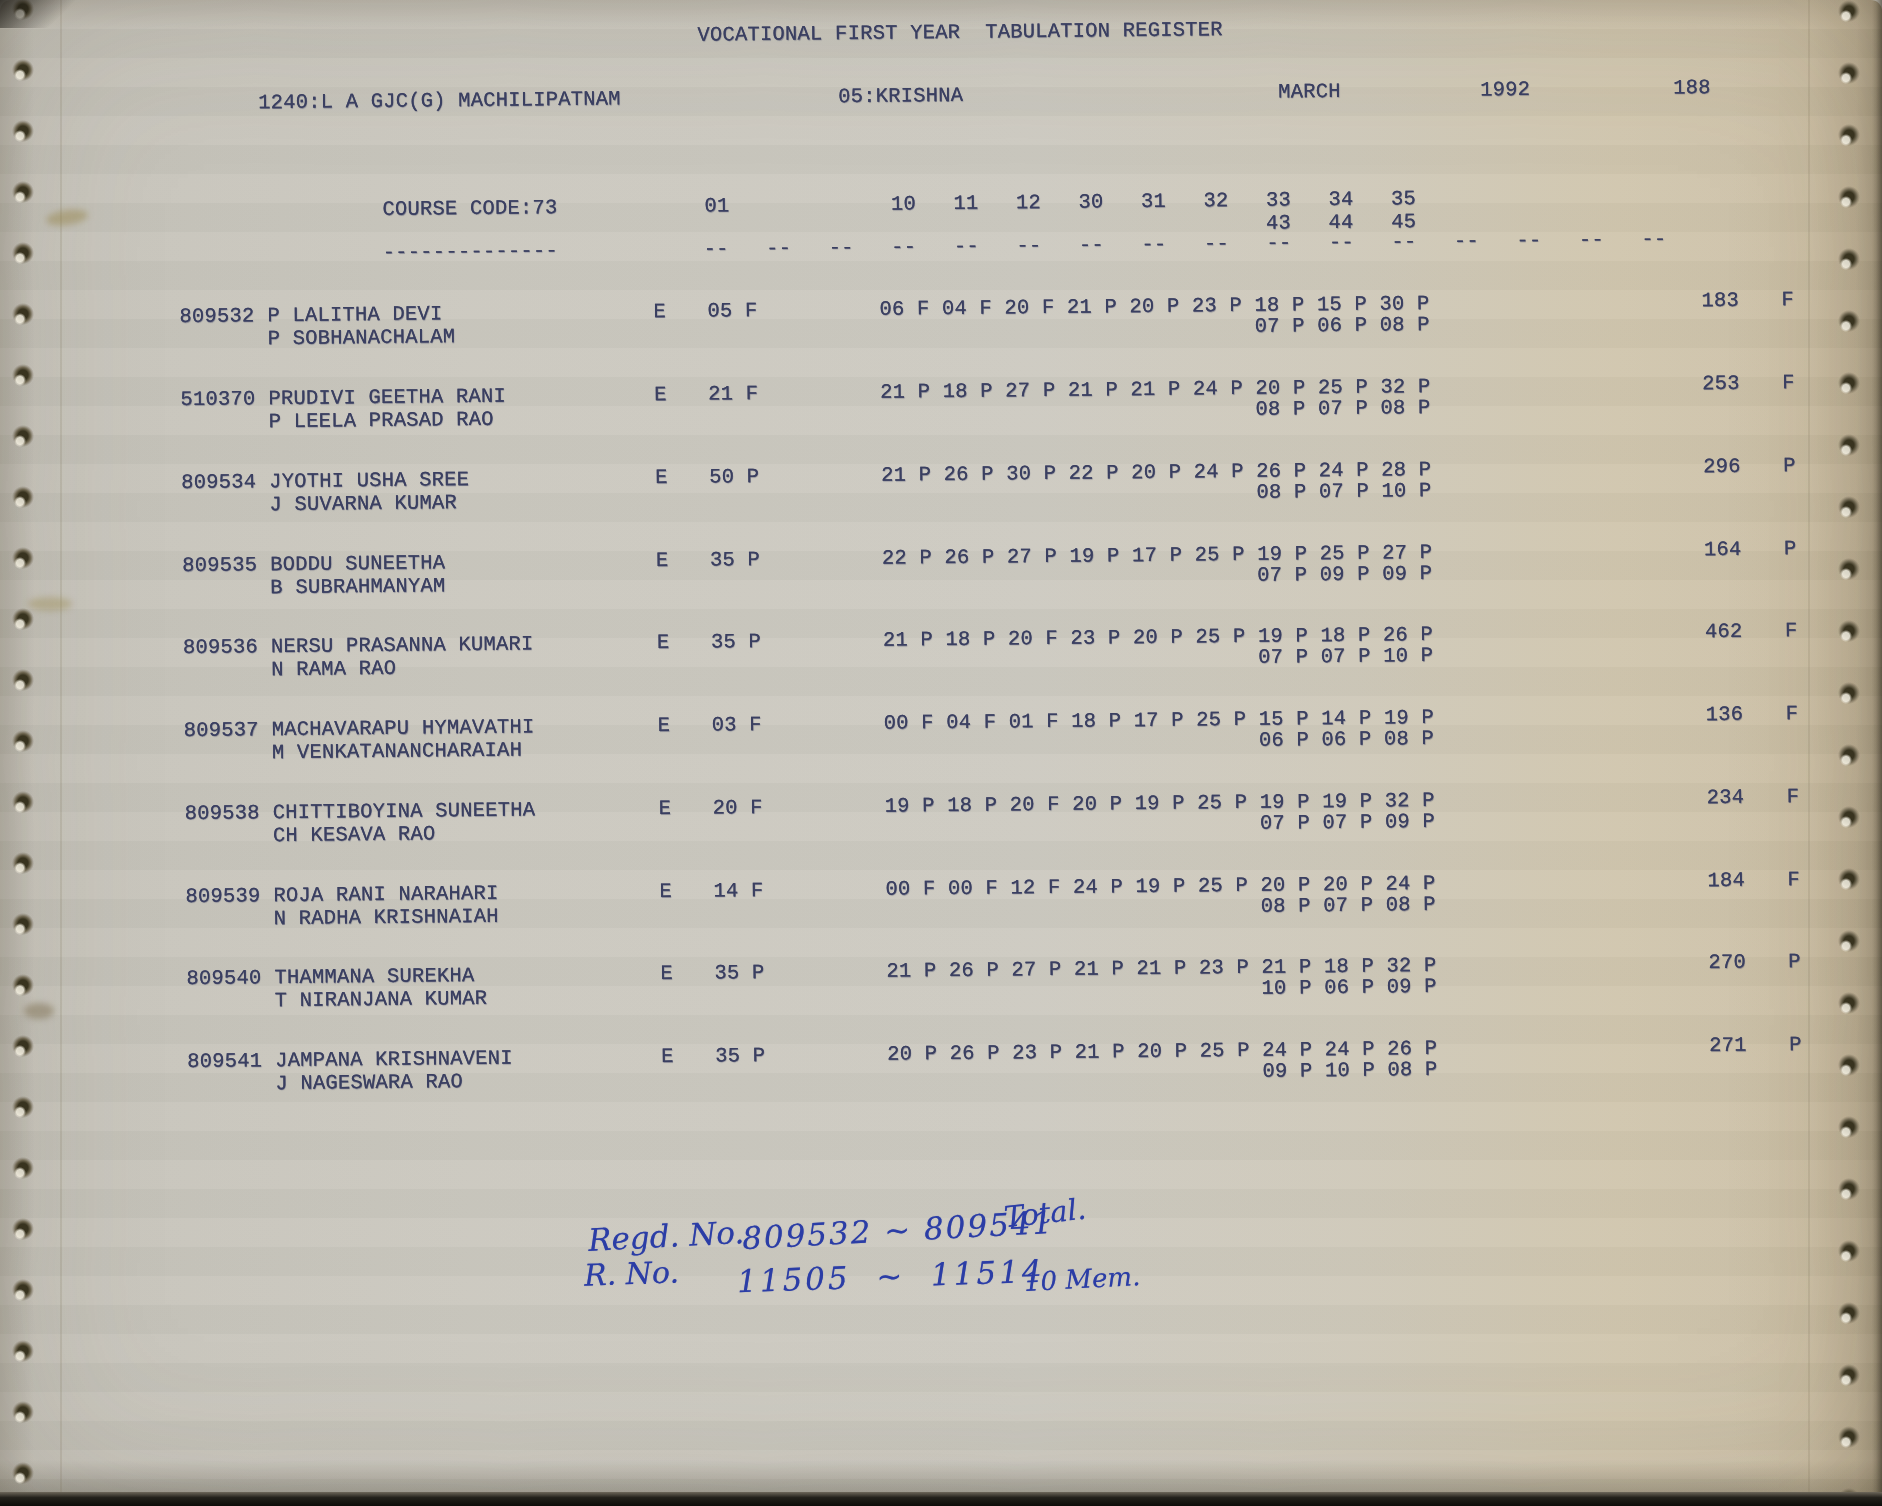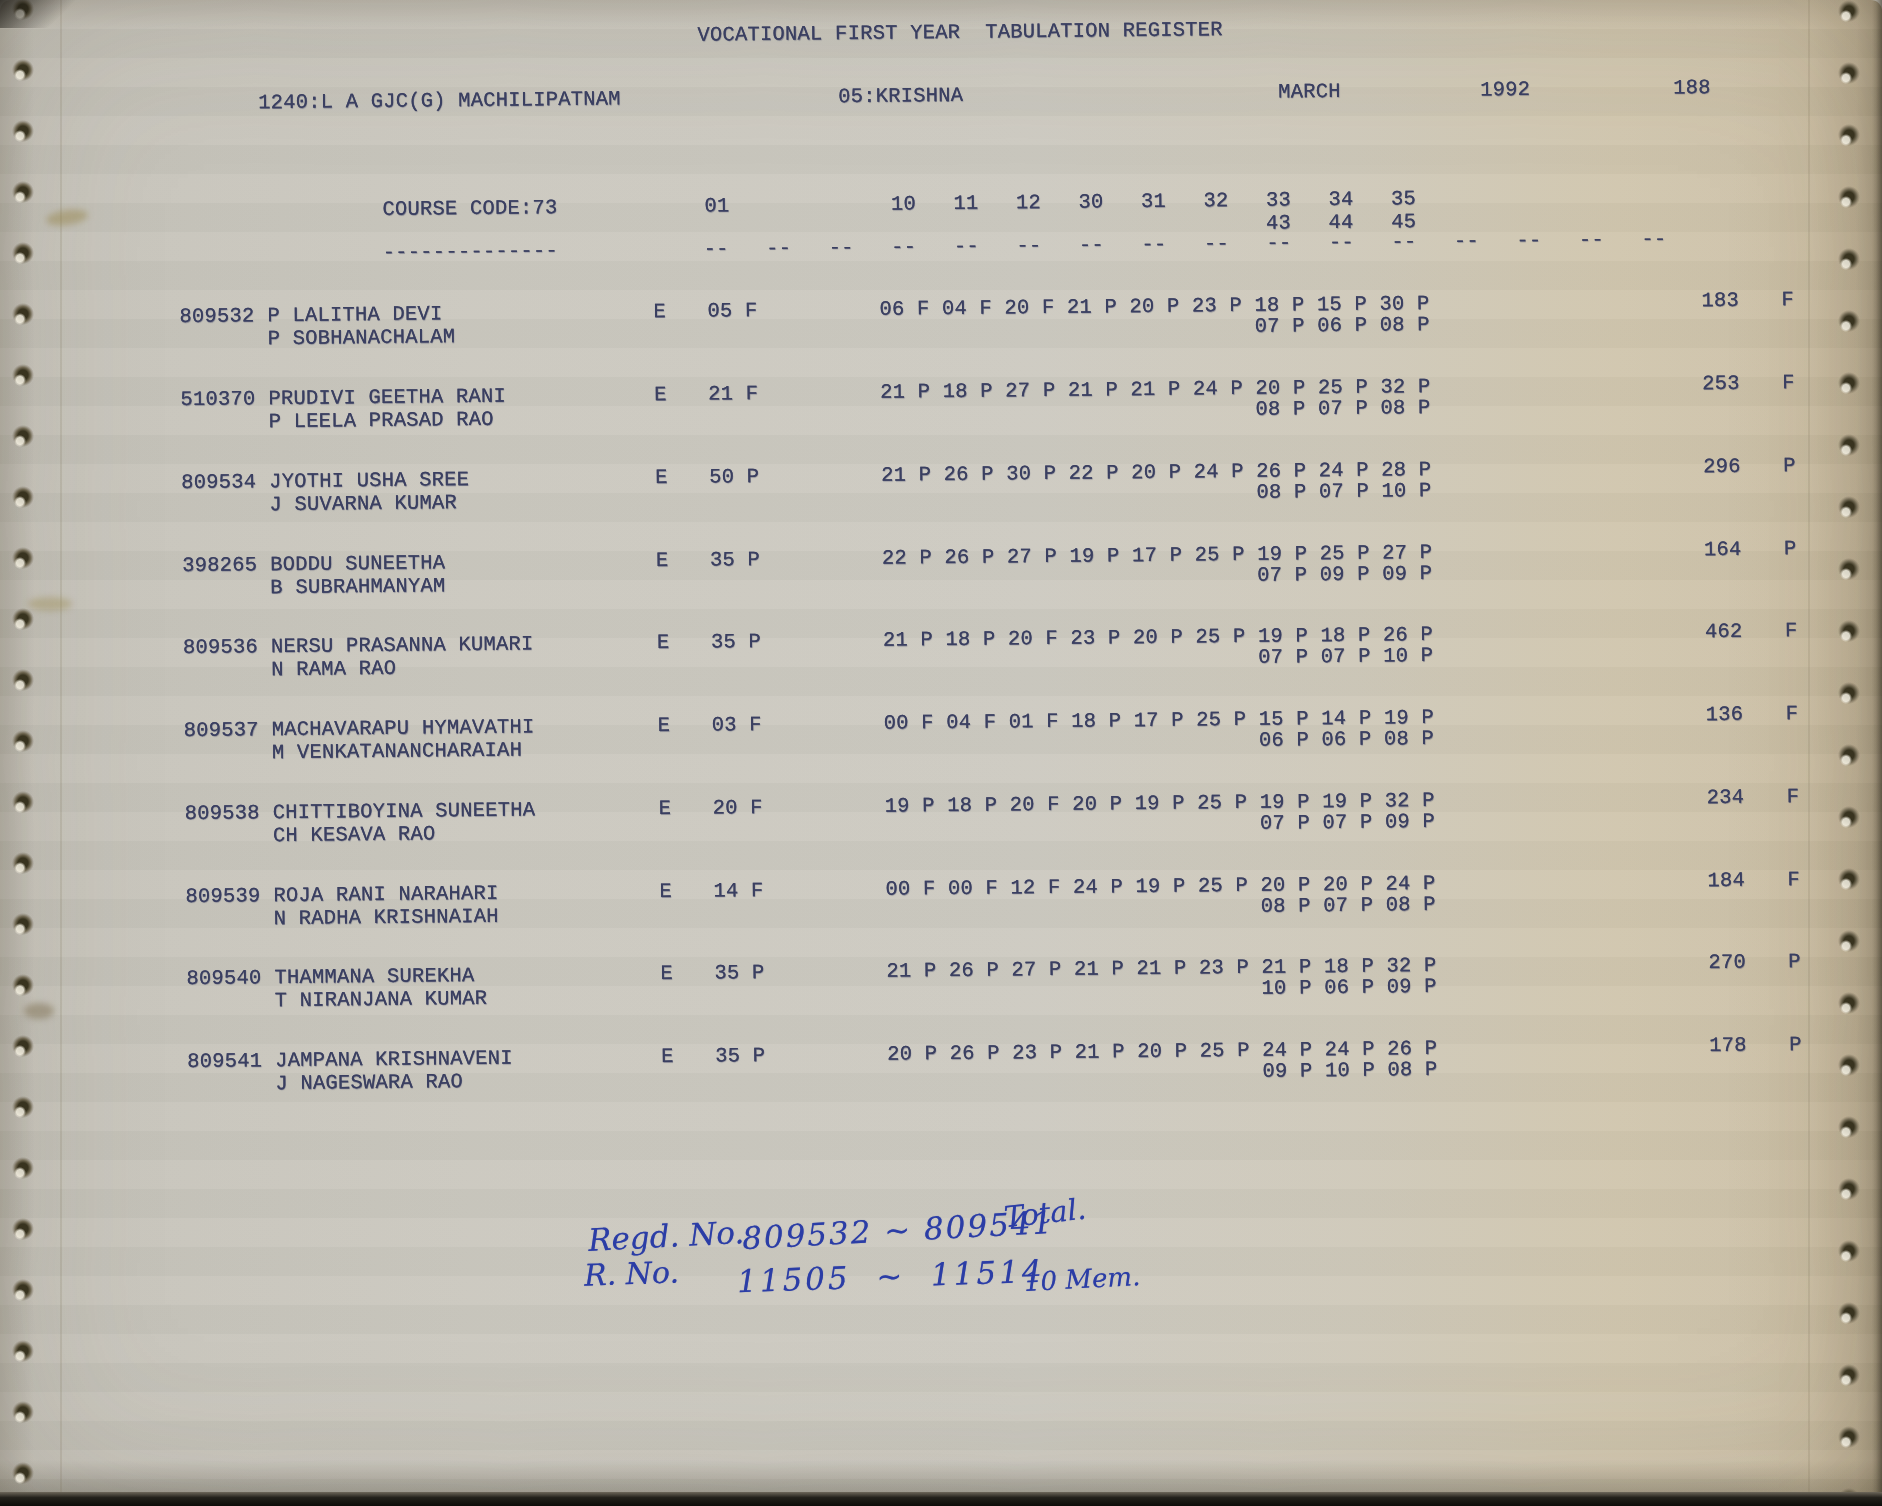--- a/index.html
+++ b/index.html
@@ -133,21 +133,21 @@
       <span class="t c-name">JYOTHI USHA SREE</span>
       <span class="t c-par">J SUVARNA KUMAR</span>
       <span class="t c-med">E</span>
       <span class="t c-m01">50 P</span>
       <span class="t c-mk1">21 P 26 P 30 P 22 P 20 P 24 P 26 P 24 P 28 P</span>
       <span class="t c-mk2">08 P 07 P 10 P</span>
       <span class="t c-tot">296</span>
       <span class="t c-res">P</span>
     </div>
     <div class="row" style="top:557px">
-      <span class="t c-reg">398265</span>
+      <span class="t c-reg">809535</span>
       <span class="t c-name">BODDU SUNEETHA</span>
       <span class="t c-par">B SUBRAHMANYAM</span>
       <span class="t c-med">E</span>
       <span class="t c-m01">35 P</span>
       <span class="t c-mk1">22 P 26 P 27 P 19 P 17 P 25 P 19 P 25 P 27 P</span>
       <span class="t c-mk2">07 P 09 P 09 P</span>
       <span class="t c-tot">164</span>
       <span class="t c-res">P</span>
     </div>
     <div class="row" style="top:639px">
@@ -206,21 +206,21 @@
       <span class="t c-res">P</span>
     </div>
     <div class="row" style="top:1053px">
       <span class="t c-reg">809541</span>
       <span class="t c-name">JAMPANA KRISHNAVENI</span>
       <span class="t c-par">J NAGESWARA RAO</span>
       <span class="t c-med">E</span>
       <span class="t c-m01">35 P</span>
       <span class="t c-mk1">20 P 26 P 23 P 21 P 20 P 25 P 24 P 24 P 26 P</span>
       <span class="t c-mk2">09 P 10 P 08 P</span>
-      <span class="t c-tot">178</span>
+      <span class="t c-tot">271</span>
       <span class="t c-res">P</span>
     </div>
   </div>
 
   <div>
     <div class="hand" style="left:588px;top:1218px;font-size:31px;transform:rotate(-3deg)">Regd. No.</div>
     <div class="hand" style="left:742px;top:1212px;font-size:31px;letter-spacing:2px;transform:rotate(-3deg)">809532 ~ 809541</div>
     <div class="hand" style="left:584px;top:1256px;font-size:30px;transform:rotate(-2deg)">R. No.</div>
     <div class="hand" style="left:737px;top:1258px;font-size:31px;letter-spacing:3px;transform:rotate(-2deg)">11505  ~  11514</div>
     <div class="hand" style="left:1004px;top:1196px;font-size:29px;transform:rotate(-6deg)">Total.</div>

